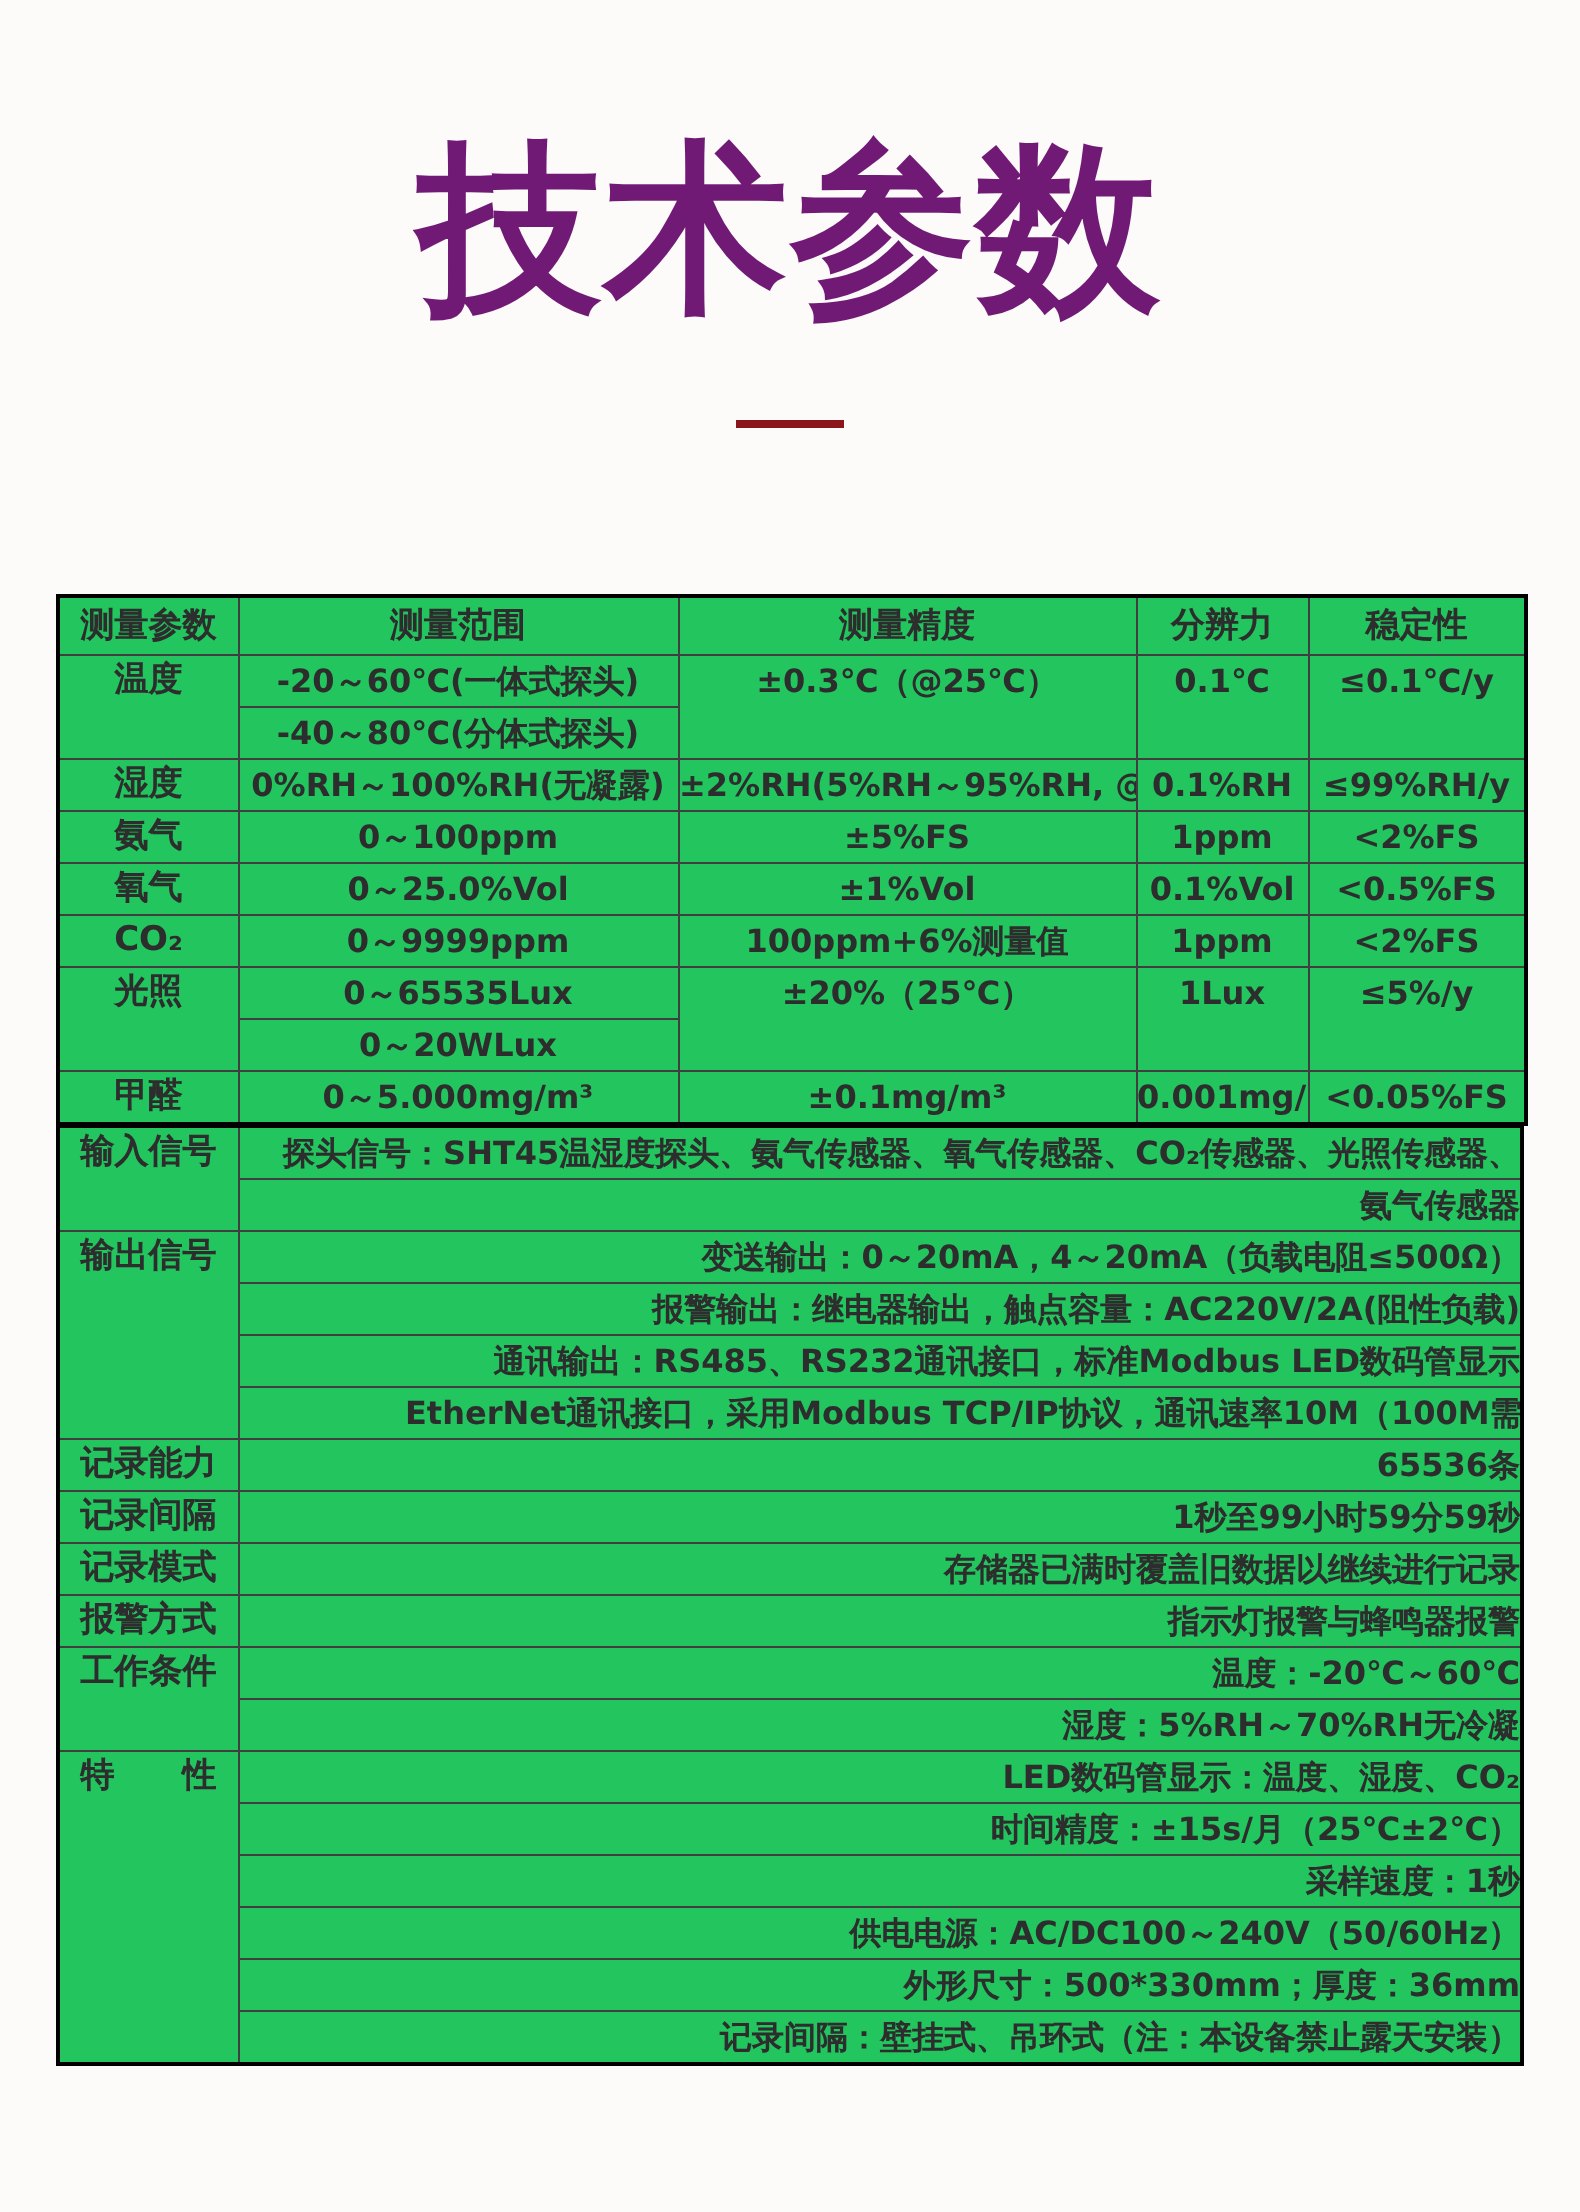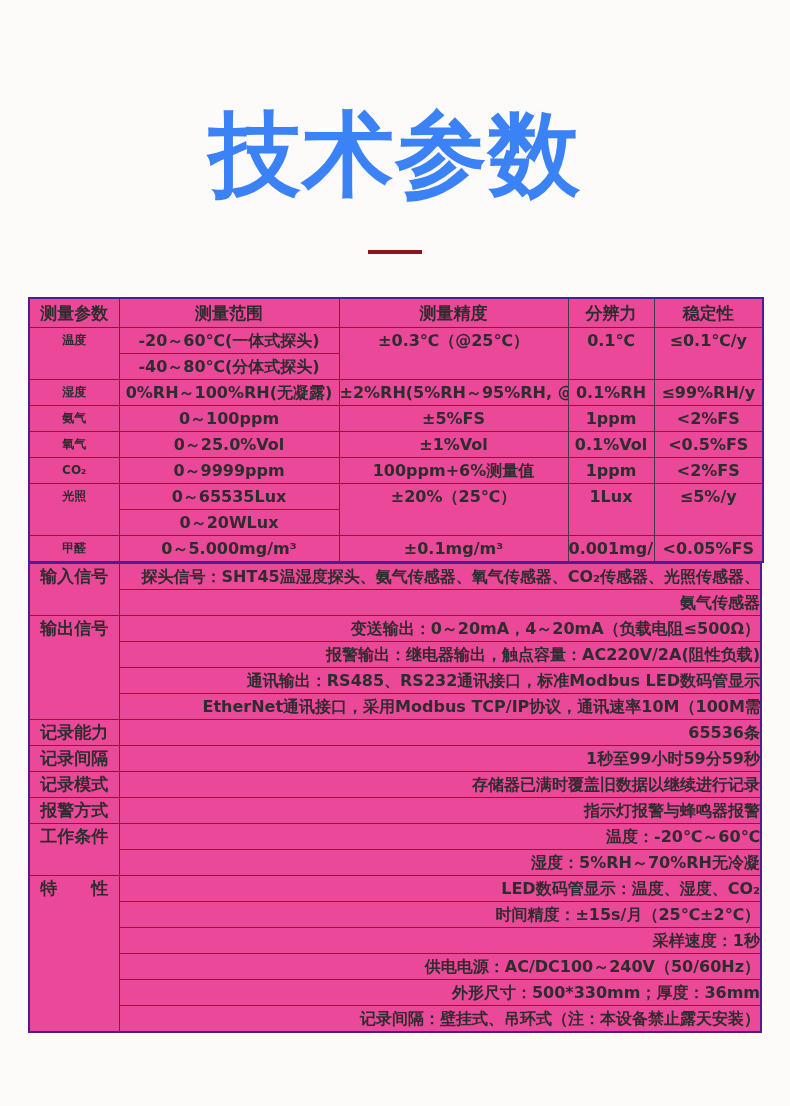--- a/index.html
+++ b/index.html
@@ -9,60 +9,60 @@
     width:790px;height:1106px;
     margin:0 auto;
     background:#fdfafa;
     font-family:"DejaVu Sans",sans-serif;
     color:#2d2d2d;
     overflow:hidden;
   }
   
   .title{
     margin:0;
-    padding-top:100px;
+    padding-top:60px;
     text-align:center;
     font-size:92px;
     line-height:110px;
     font-weight:bold;
     letter-spacing:1px;
-    color:#3b82f6;
+    color:#701a75;
   }
   .red-divider{
     width:54px;height:4px;
     margin:40px auto 0 auto;
     background:#8a161b;
   }
   
   table.tbl{
     position:absolute;
     left:28px;
     width:734px;
     border-collapse:collapse;
     table-layout:fixed;
-    background:#ec4899;
-    border:2px solid #4c1d95;
+    background:#22c55e;
+    border:2px solid #000000;
   }
   .tbl td,.tbl th{
     border:1px solid #3f3f3f;
     font-weight:bold;
     color:#2d2d2d;
     height:25px;
     line-height:25px;
     padding:0;
     white-space:nowrap;
     overflow:hidden;
     font-size:16px;
     text-align:center;
     vertical-align:middle;
   }
   
   #spec-table{top:297px;}
   #spec-table th.hdr{height:28px;line-height:28px;font-size:17px;}
-  #spec-table td.param{font-size:12px;}
+  #spec-table td.param{font-size:17px;}
   #spec-table td.vtop{vertical-align:top;}
   
   #info-table{top:562px;}
   #info-table td.label{font-size:17px;}
   #info-table td.vtop{vertical-align:top;}
   #info-table td.line{
     text-align:right;
     padding-left:8px;
   }
 </style>

